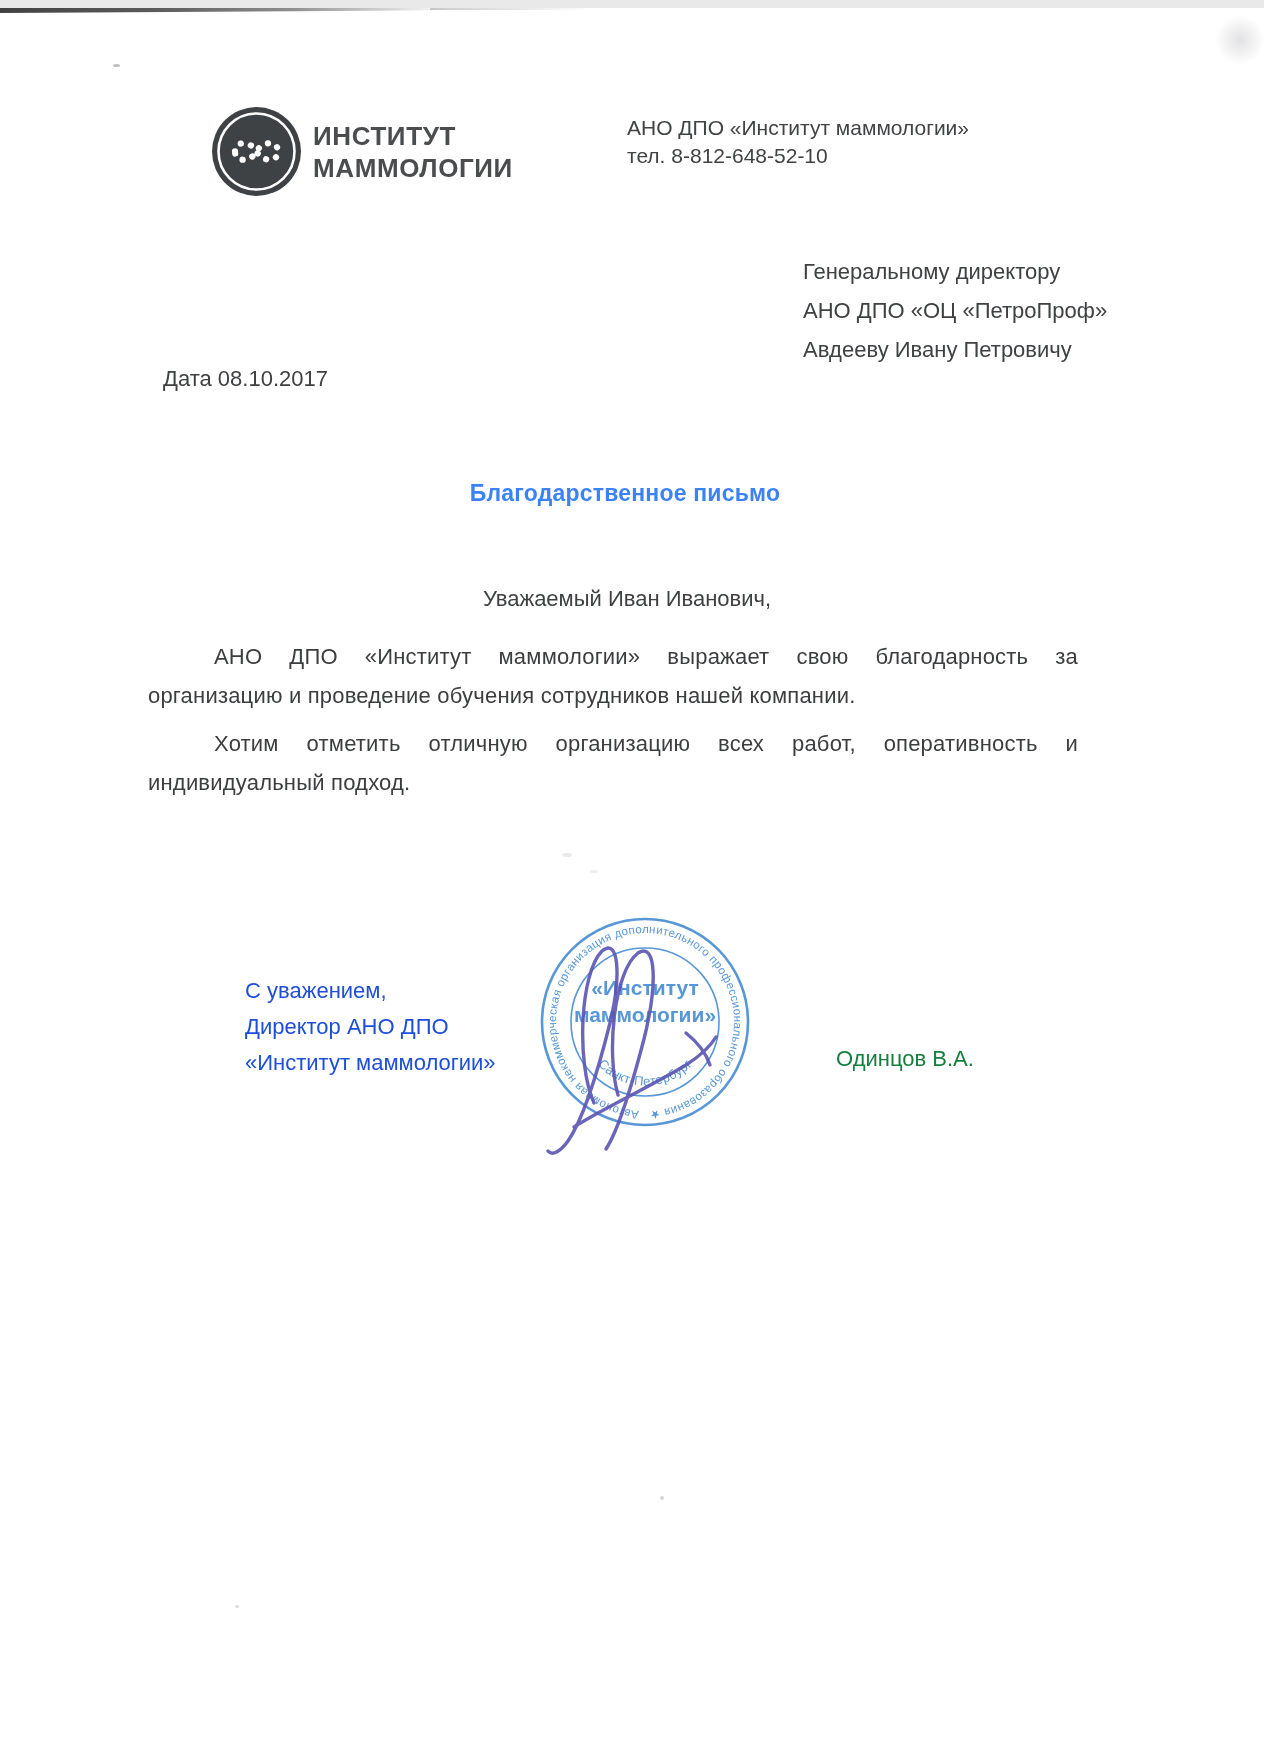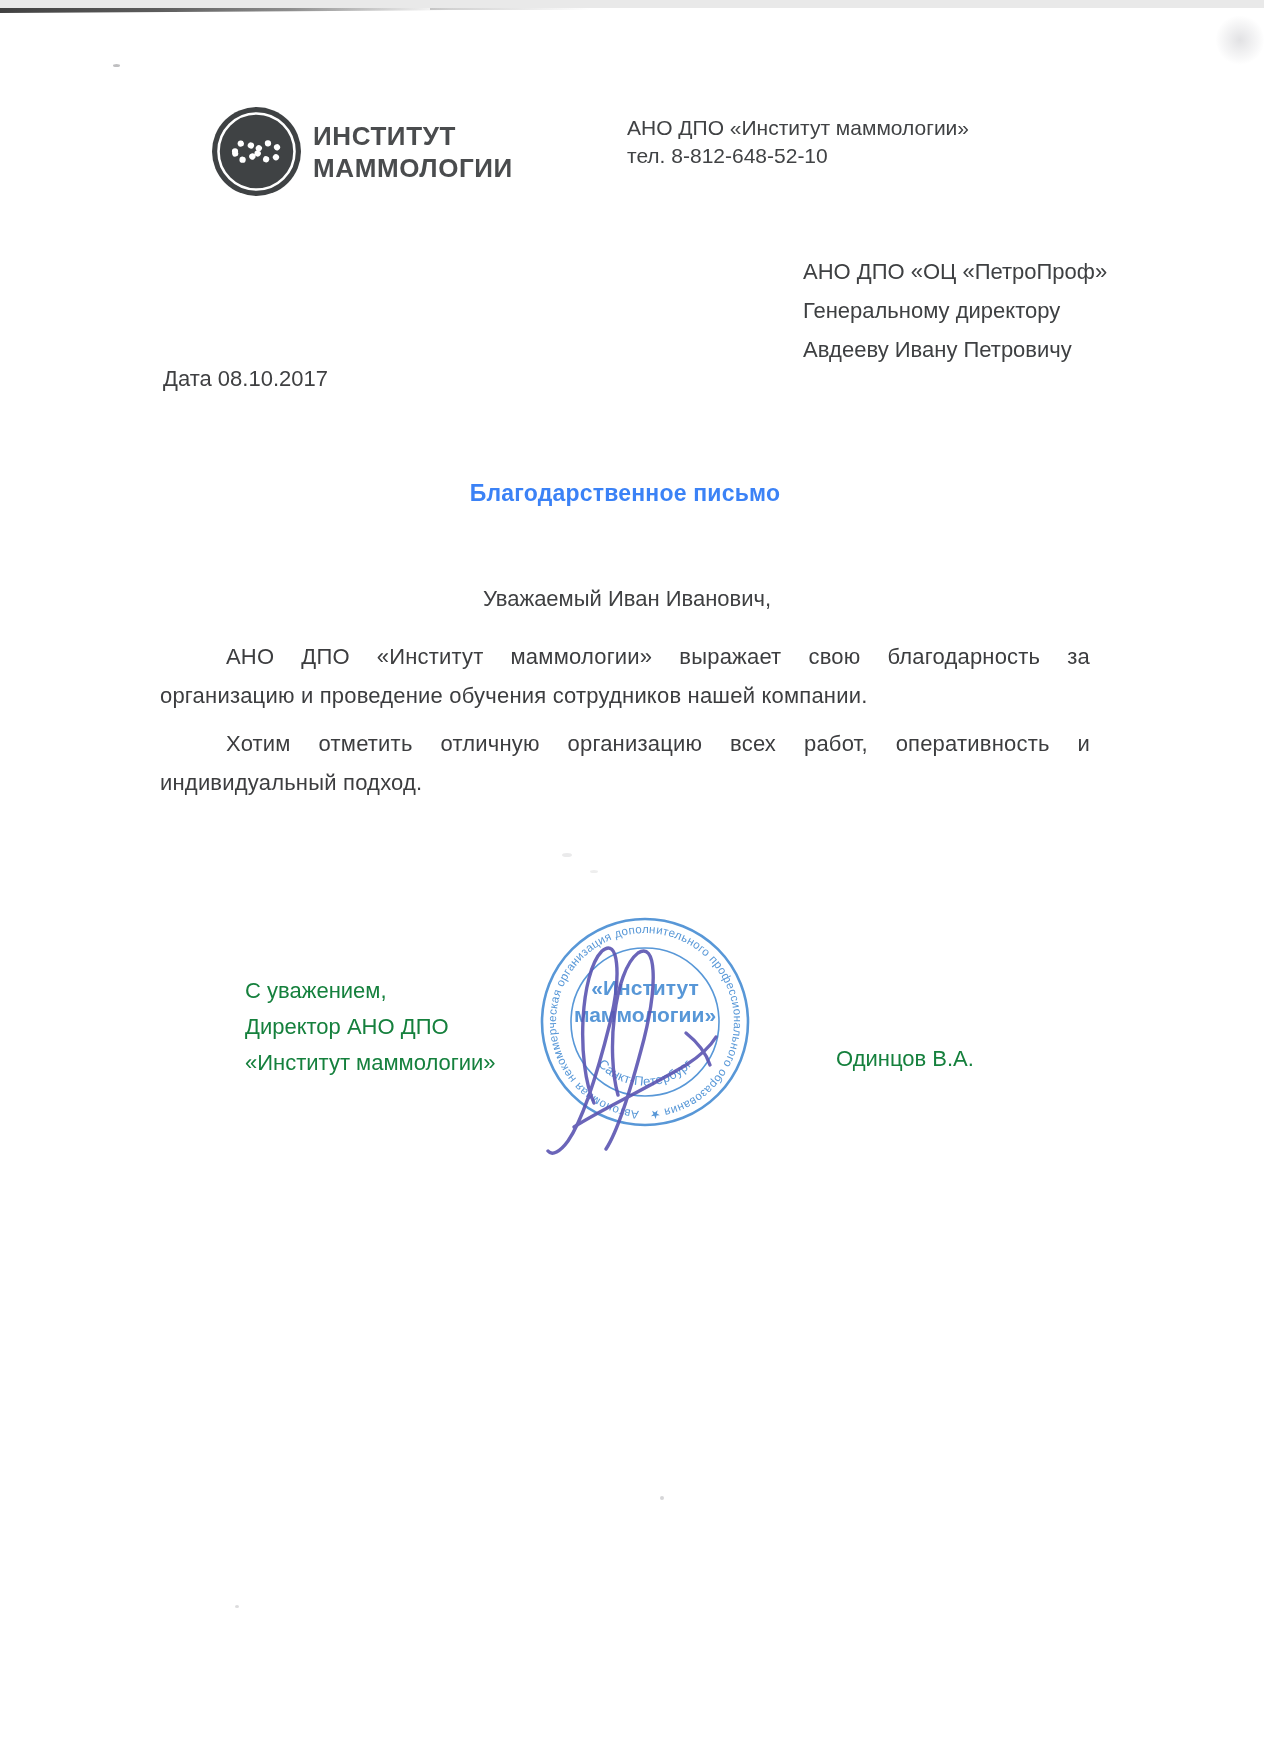--- a/index.html
+++ b/index.html
@@ -35,27 +35,27 @@
   
   .addressee{ top:244px; left:803px; font-size:22px; line-height:39px; color:#3e4042; }
 
   .date-line{ top:358px; left:163px; font-size:22px; }
 
   .doc-title{ top:472px; left:160px; width:930px; text-align:center;
     font-size:23px; font-weight:bold; letter-spacing:.2px; color:#3b82f6; }
 
   .greeting{ top:578px; left:483px; font-size:22px; }
 
-  .body-col{ left:160px; width:930px; font-size:22px; color:#3c3d3f; letter-spacing:.2px; }
+  .body-col{ left:148px; width:930px; font-size:22px; color:#3c3d3f; letter-spacing:.2px; }
   .p1{ top:629px; } .p2{ top:716px; }
   .bline{ height:39px; line-height:39px; white-space:nowrap; }
   .jline{ text-align:justify; text-align-last:justify; white-space:normal; }
   .indent{ text-indent:66px; }
 
-  .signoff{ top:965px; left:245px; font-size:22px; line-height:36px; color:#15803d; }
+  .signoff{ top:965px; left:245px; font-size:22px; line-height:36px; color:#1d4ed8; }
   .signer-name{ top:1038px; left:836px; font-size:22px; color:#15803d; }
 
   .stamp-wrap{ top:902px; left:533px; width:224px; height:224px; opacity:.92; }
   .sign-wrap{ top:905px; left:510px; width:260px; height:250px; }
 </style>
 </head>
 <body>
 
 <div class="page">
 
@@ -79,22 +79,22 @@
     <div>ИНСТИТУТ</div>
     <div>МАММОЛОГИИ</div>
   </div>
 
   <div class="abs org-header">
     <div>АНО ДПО «Институт маммологии»</div>
     <div>тел. 8-812-648-52-10</div>
   </div>
 
   <div class="abs addressee">
+    <div>Генеральному директору</div>
     <div>АНО ДПО «ОЦ «ПетроПроф»</div>
-    <div>Генеральному директору</div>
     <div>Авдееву Ивану Петровичу</div>
   </div>
 
   <div class="abs date-line">Дата 08.10.2017</div>
 
   <div class="abs doc-title">Благодарственное письмо</div>
 
   <div class="abs greeting">Уважаемый Иван Иванович,</div>
 
   <div class="abs body-col p1">

